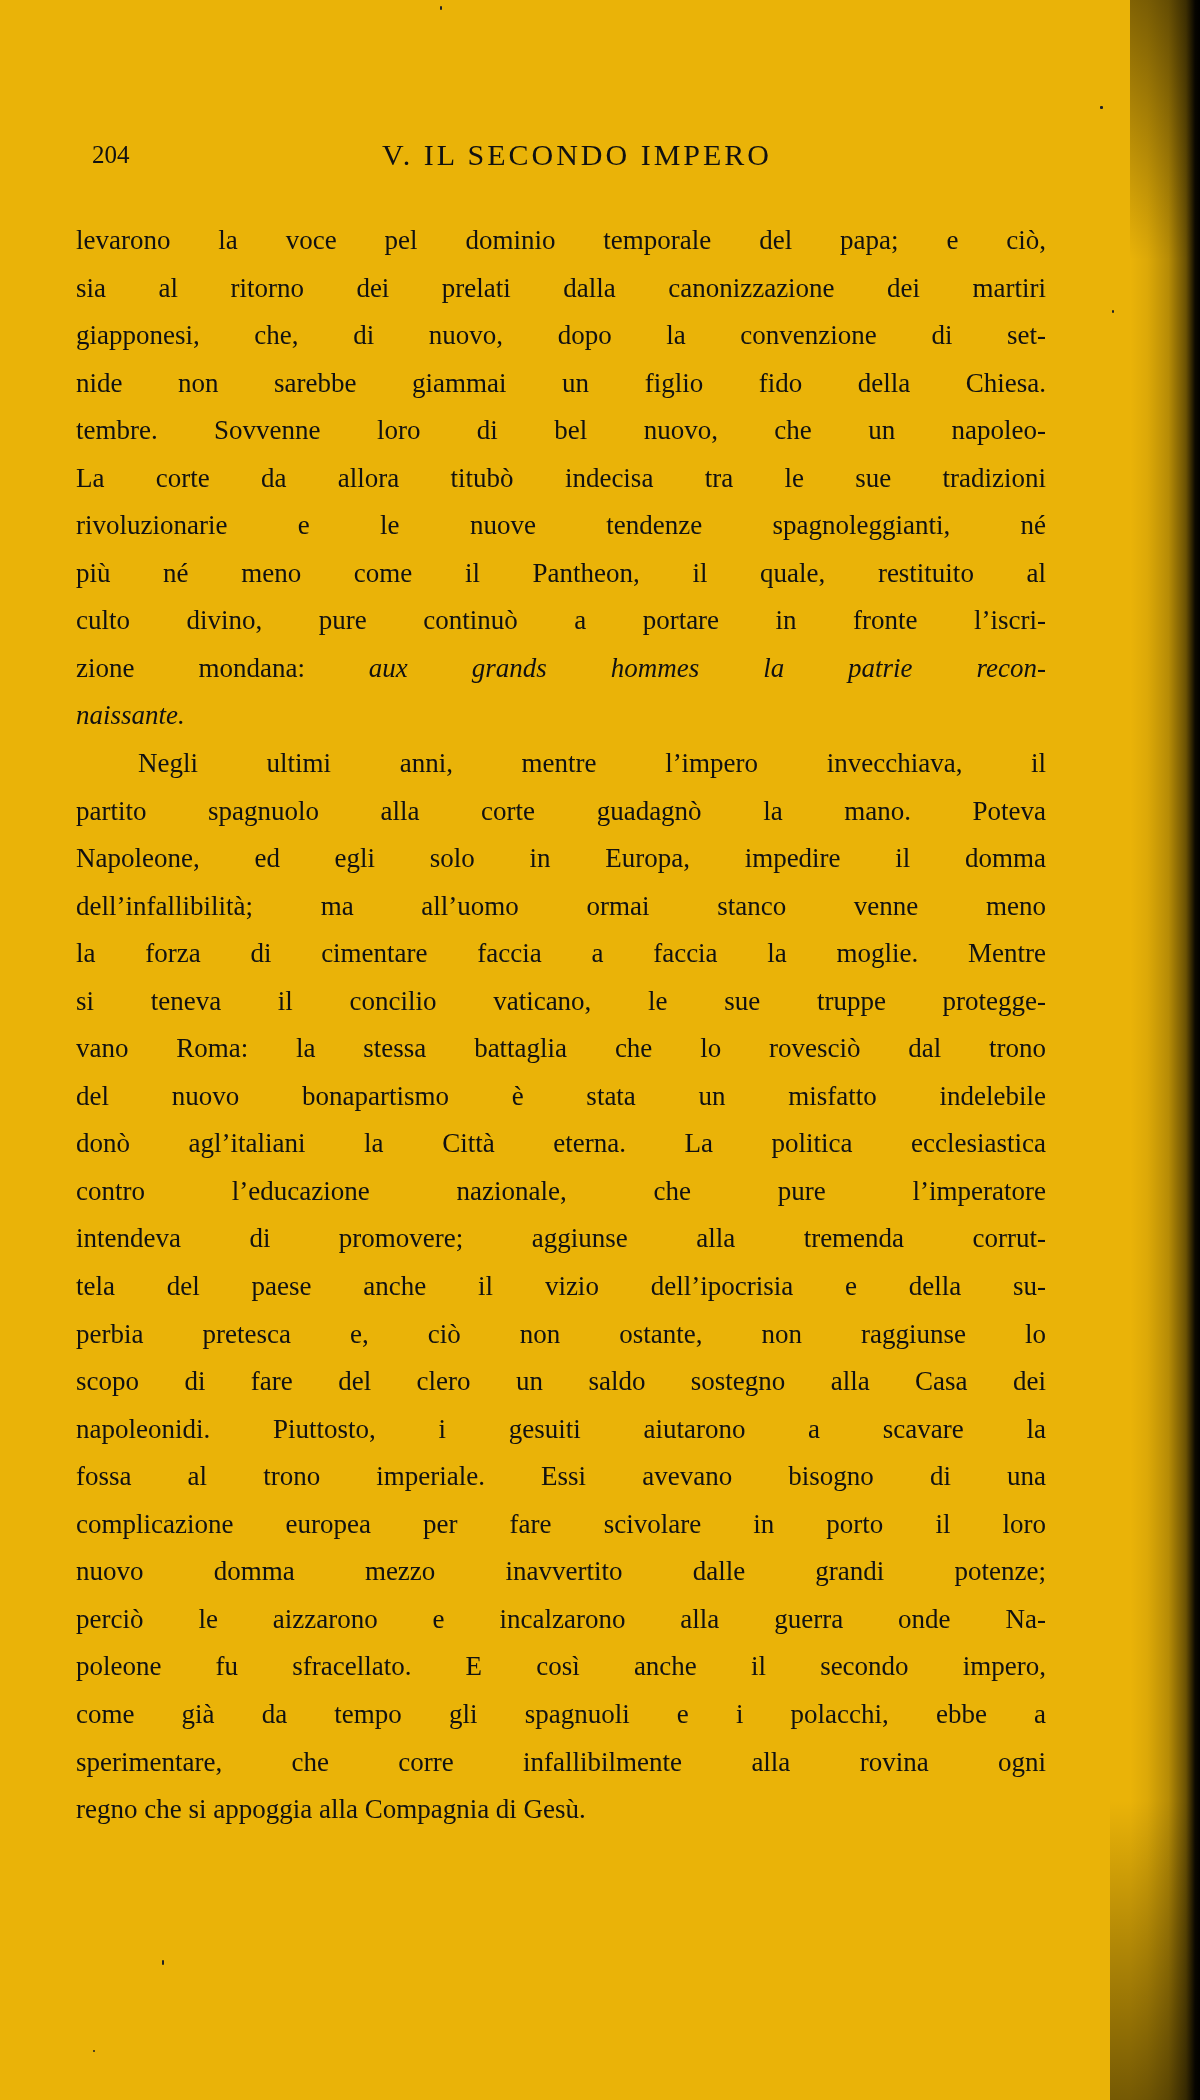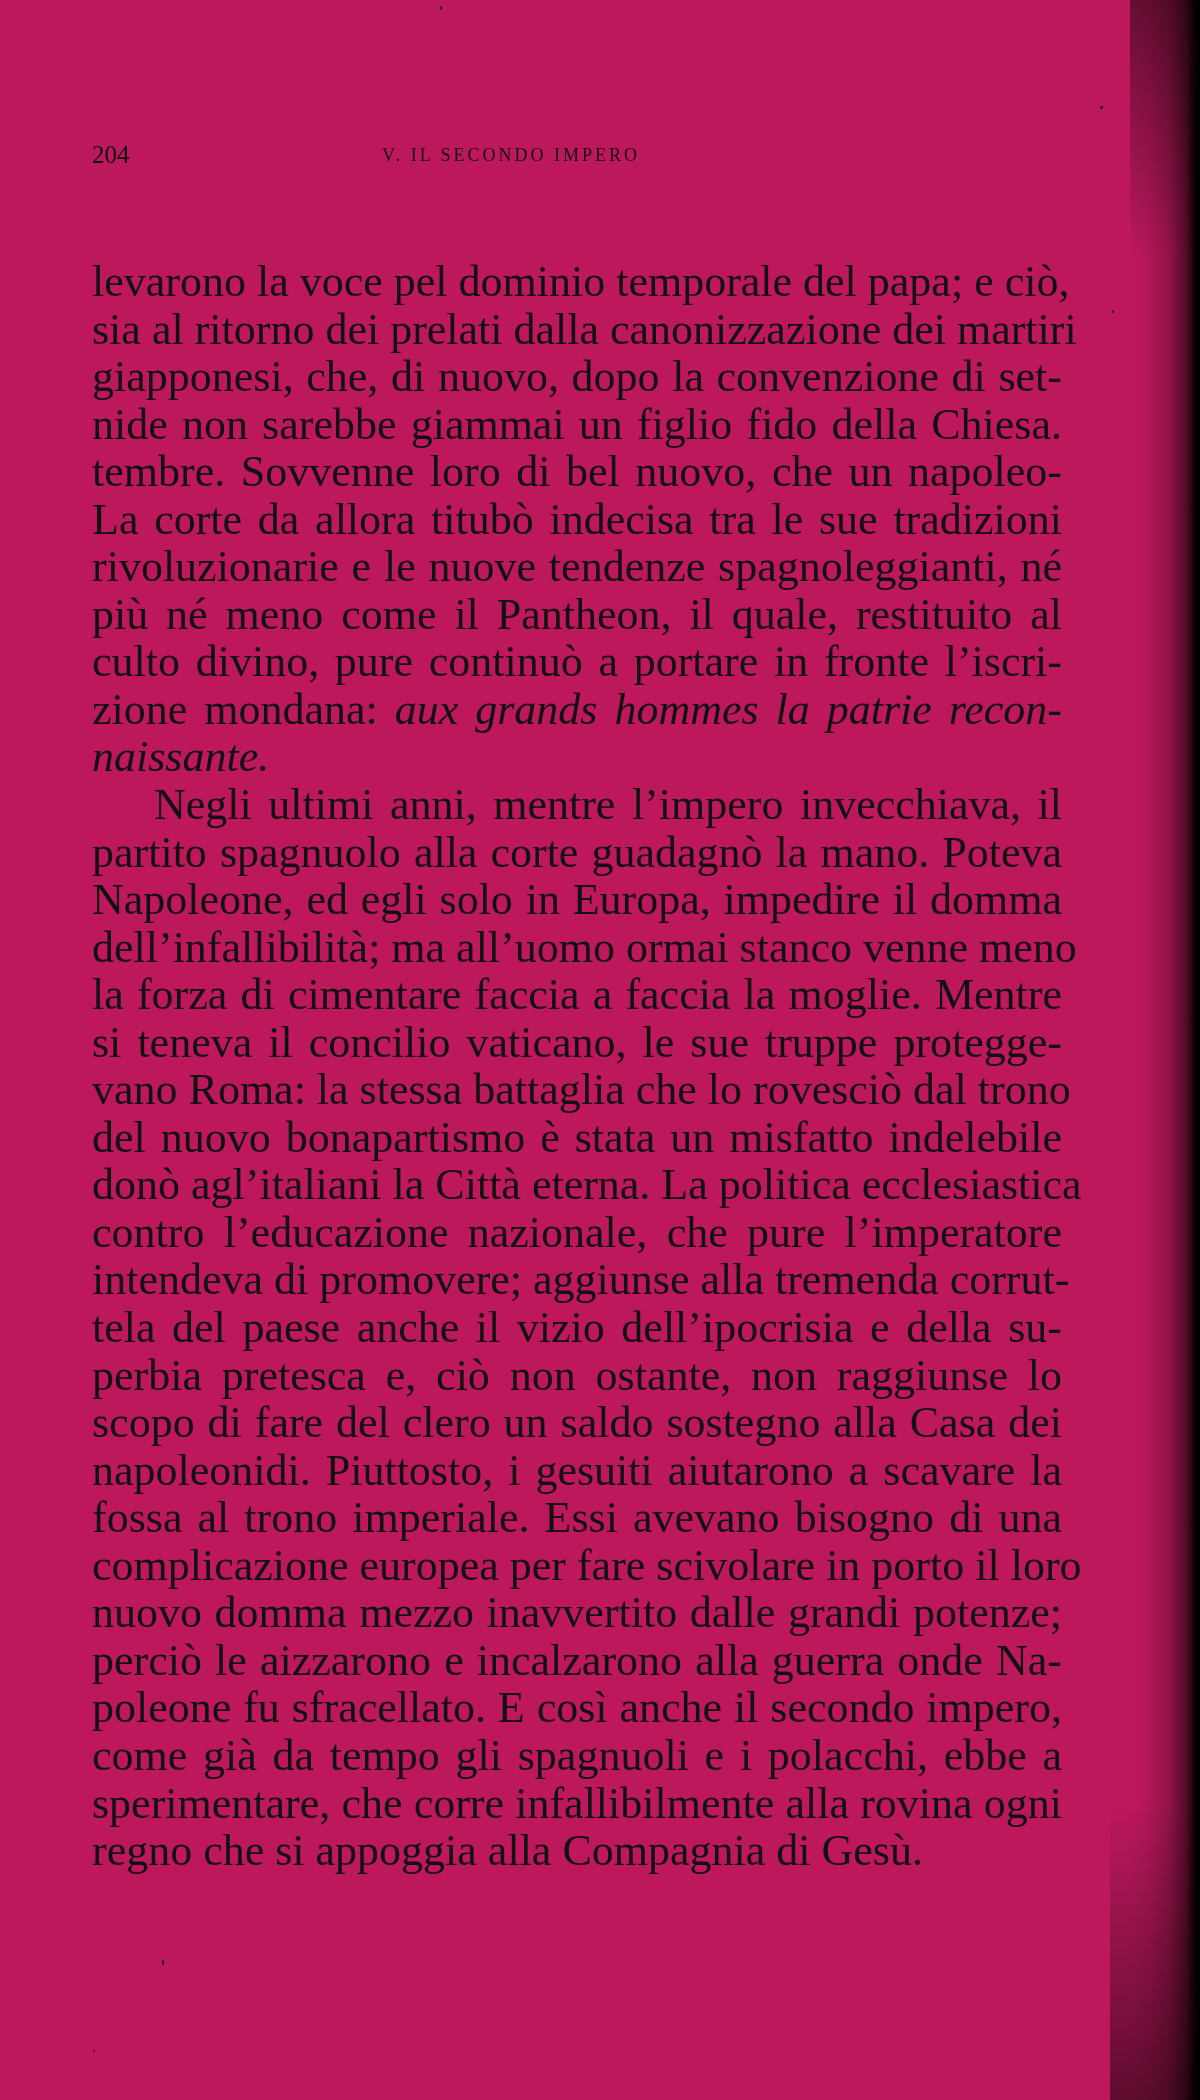--- a/index.html
+++ b/index.html
@@ -1,19 +1,19 @@
 <!DOCTYPE html>
 <html><head>
 <meta charset="utf-8">
 <style>
   html, body { margin: 0; padding: 0; background: #ffffff; }
   body { width: 1200px; height: 2100px; position: relative; overflow: hidden; }
   .page {
     position: absolute; left: 0; top: 0; width: 1200px; height: 2100px;
-    background: #be185d;
+    background: #eab308;
     font-family: "Liberation Serif", "DejaVu Serif", serif;
     color: #111111;
   }
   .page-edge {
     position: absolute; top: 0; right: 0; width: 70px; height: 2100px;
     background: linear-gradient(to right,
       rgba(0,0,0,0) 0%,
       rgba(0,0,0,0.06) 25%,
       rgba(0,0,0,0.22) 55%,
       rgba(0,0,0,0.55) 80%,
@@ -28,25 +28,25 @@
     position: absolute; bottom: 0; right: 0; width: 90px; height: 300px;
     background: linear-gradient(to top, rgba(0,0,0,0.5) 0%, rgba(0,0,0,0) 100%);
   }
   .running-head {
     position: absolute; top: 138px; left: 92px; width: 970px; height: 34px;
     font-size: 25px; line-height: 34px;
   }
   .page-number { position: absolute; left: 0; top: 0; font-variant-numeric: oldstyle-nums; }
   .chapter-title {
     position: absolute; left: 290px; top: 0;
-    letter-spacing: 3px; font-size: 18px;
+    letter-spacing: 3px; font-size: 30px;
   }
   .body-text {
-    position: absolute; left: 92px; top: 217px; width: 970px;
-    font-size: 44px; line-height: 47.56px; margin-top: 41px;
+    position: absolute; left: 76px; top: 217px; width: 970px;
+    font-size: 27px; line-height: 47.56px;
   }
   .line {
     display: block; height: 47.56px; white-space: nowrap;
     text-align: justify; text-align-last: justify;
     overflow: visible;
   }
   .line.last { text-align-last: left; }
   .line.indent { padding-left: 62px; }
   .line em { font-style: italic; }
   .speck { position: absolute; background: #222; border-radius: 1px; }

